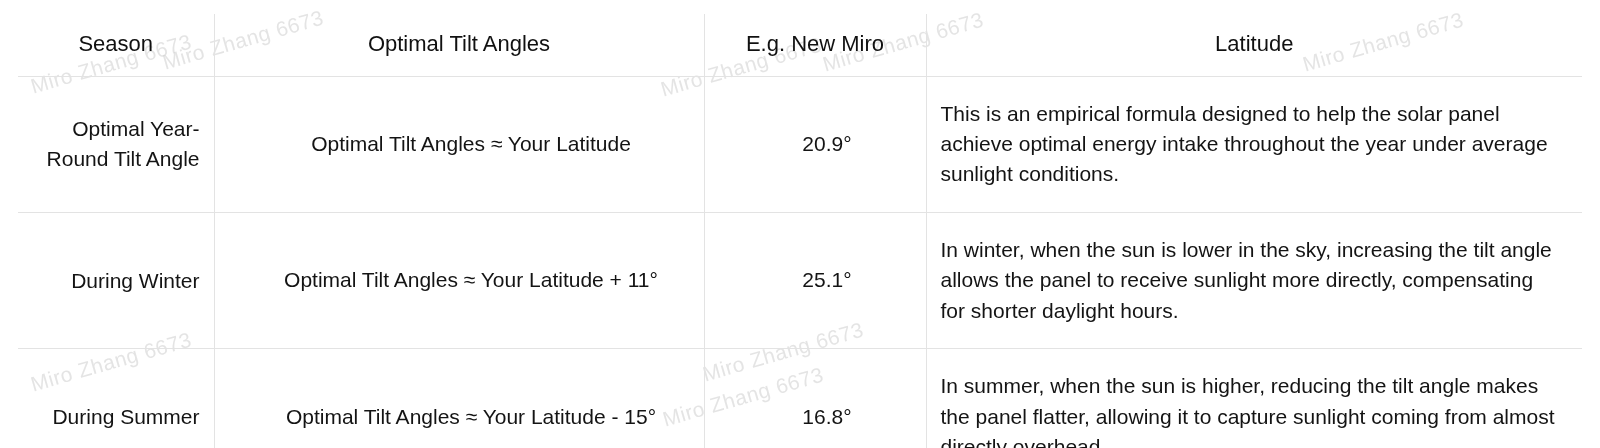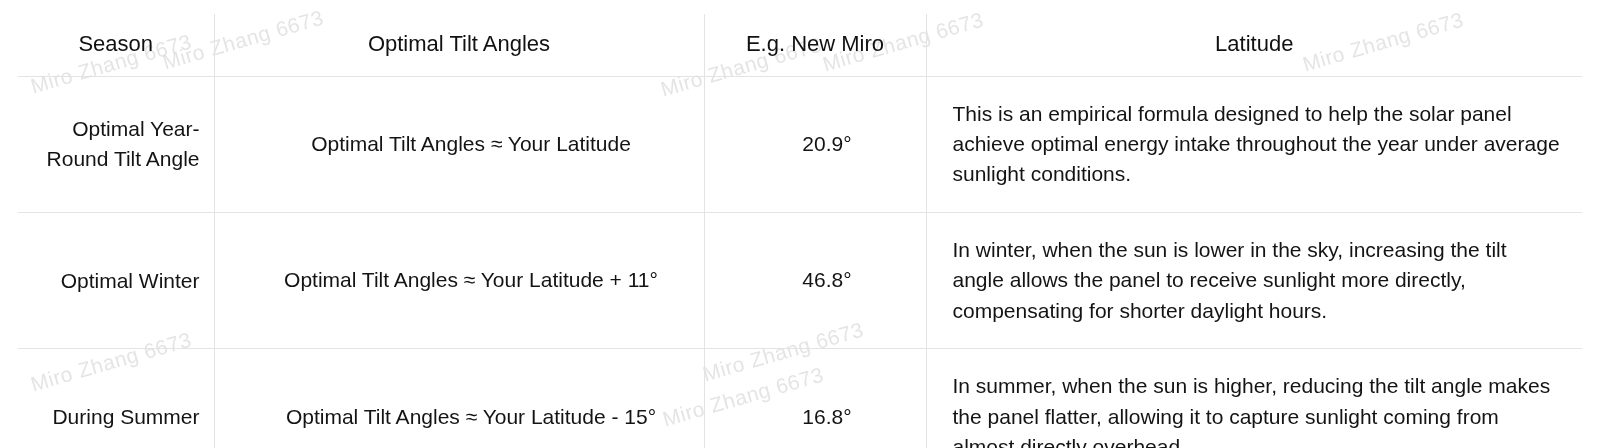--- a/index.html
+++ b/index.html
@@ -91,21 +91,21 @@
     color: #111111;
     line-height: 1.25;
   }
   td .cell {
     padding: 20px 14px;
     font-size: 21px;
     line-height: 1.45;
     color: #141414;
   }
   td.center .cell { text-align: center; margin-left: 24px; }
-  td.left .cell { text-align: left; padding-left: 26px; padding-right: 22px; }
+  td.left .cell { text-align: left; padding-left: 14px; padding-right: 22px; }
 
   .season .cell {
     text-align: right;
     line-height: 1.42;
   }
   .row-tall td .cell { padding-top: 22px; padding-bottom: 22px; }
 </style>
 </head>
 <body>
 
@@ -156,27 +156,27 @@
           </td>
           <td class="center">
             <div class="cell">20.9°</div>
           </td>
           <td class="left">
             <div class="cell">This is an empirical formula designed to help the solar panel achieve optimal energy intake throughout the year under average sunlight conditions.</div>
           </td>
         </tr>
         <tr class="row-tall">
           <td class="season">
-            <div class="cell">Optimal Winter</div>
+            <div class="cell">During Winter</div>
           </td>
           <td class="center">
             <div class="cell">Optimal Tilt Angles ≈ Your Latitude + 11°</div>
           </td>
           <td class="center">
-            <div class="cell">46.8°</div>
+            <div class="cell">25.1°</div>
           </td>
           <td class="left">
             <div class="cell">In winter, when the sun is lower in the sky, increasing the tilt angle allows the panel to receive sunlight more directly, compensating for shorter daylight hours.</div>
           </td>
         </tr>
         <tr class="row-tall">
           <td class="season">
             <div class="cell">During Summer</div>
           </td>
           <td class="center">

